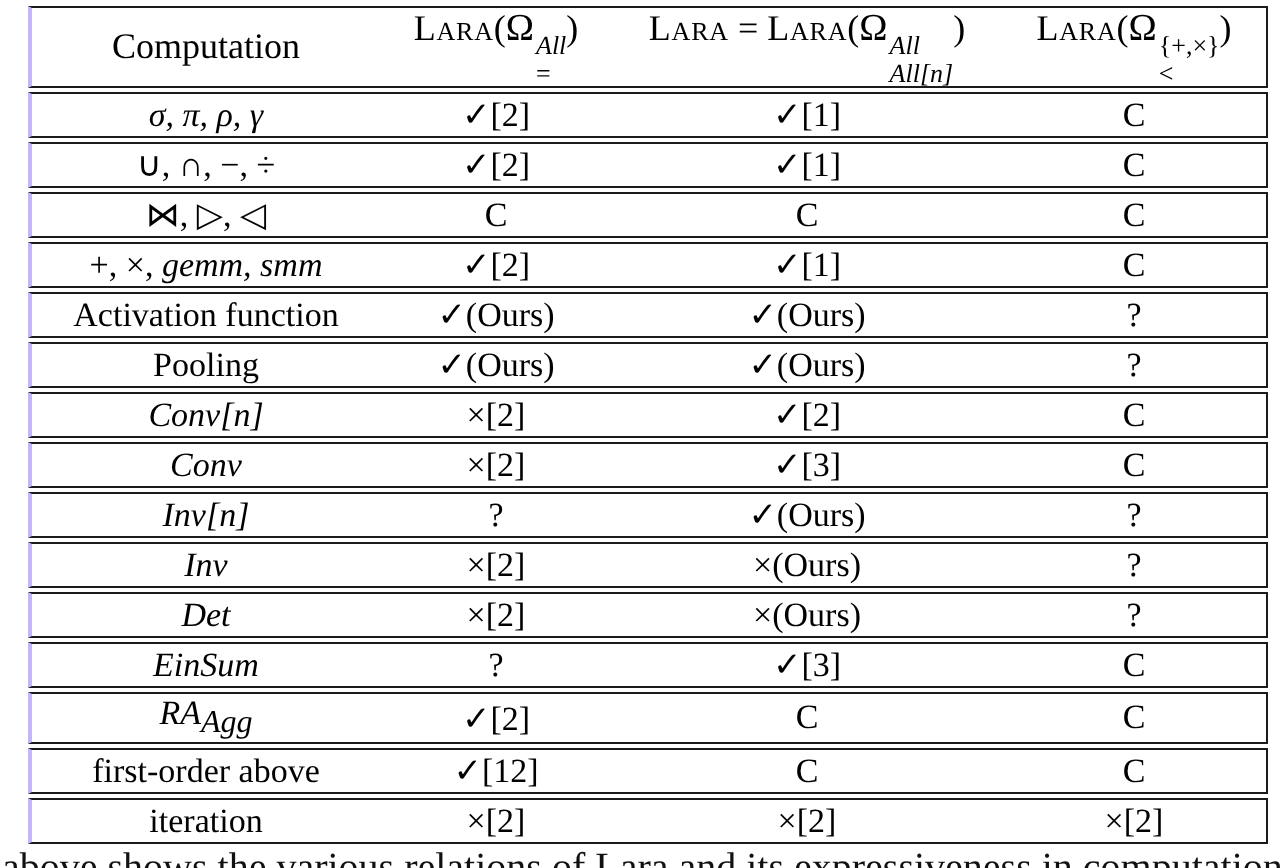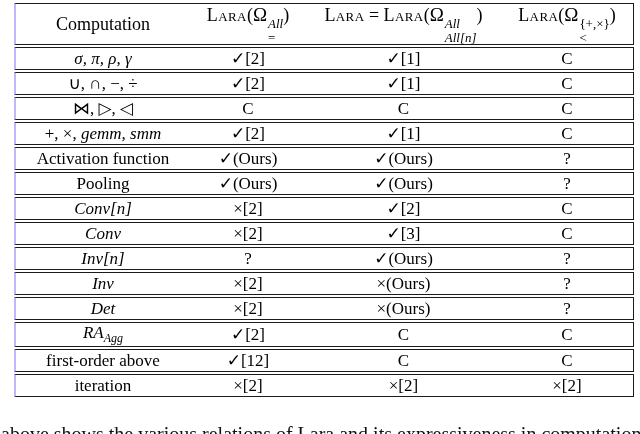--- a/index.html
+++ b/index.html
@@ -35,21 +35,21 @@
   th:first-child, td:first-child { border-left: 2px solid #c4b5fd; }
   th:last-child,  td:last-child  { border-right: 1px solid #1b1b1b; }
   .sc { font-variant: small-caps; letter-spacing: 0.4px; }
   .it { font-style: italic; }
   .omega { font-size: 19px; }
   .stack {
     display: inline-flex; flex-direction: column; align-items: flex-start;
     vertical-align: -7px; line-height: 1.05; font-size: 13px; margin-left: 1px;
   }
   .stack span { display: block; }
-  .rsub { font-size: 12px; font-style: italic; vertical-align: -4px; }
+  .rsub { font-size: 16px; font-style: italic; vertical-align: -4px; }
   .caption-fragment {
     position: absolute; left: 1px; top: 423px; width: 639px;
     font-size: 20px; color: #111111; white-space: nowrap; overflow: hidden;
   }
 </style>
 </head>
 <body>
 
 <div class="table-wrap">
   <table class="paper-table">
@@ -143,20 +143,26 @@
         <td>×(Ours)</td>
         <td>?</td>
       </tr>
       <tr>
         <td class="it">Det</td>
         <td>×[2]</td>
         <td>×(Ours)</td>
         <td>?</td>
       </tr>
       <tr>
+        <td class="it">EinSum</td>
+        <td>?</td>
+        <td>✓[3]</td>
+        <td>C</td>
+      </tr>
+      <tr>
         <td><span class="it">RA</span><span class="rsub">Agg</span></td>
         <td>✓[2]</td>
         <td>C</td>
         <td>C</td>
       </tr>
       <tr>
         <td>first-order above</td>
         <td>✓[12]</td>
         <td>C</td>
         <td>C</td>

